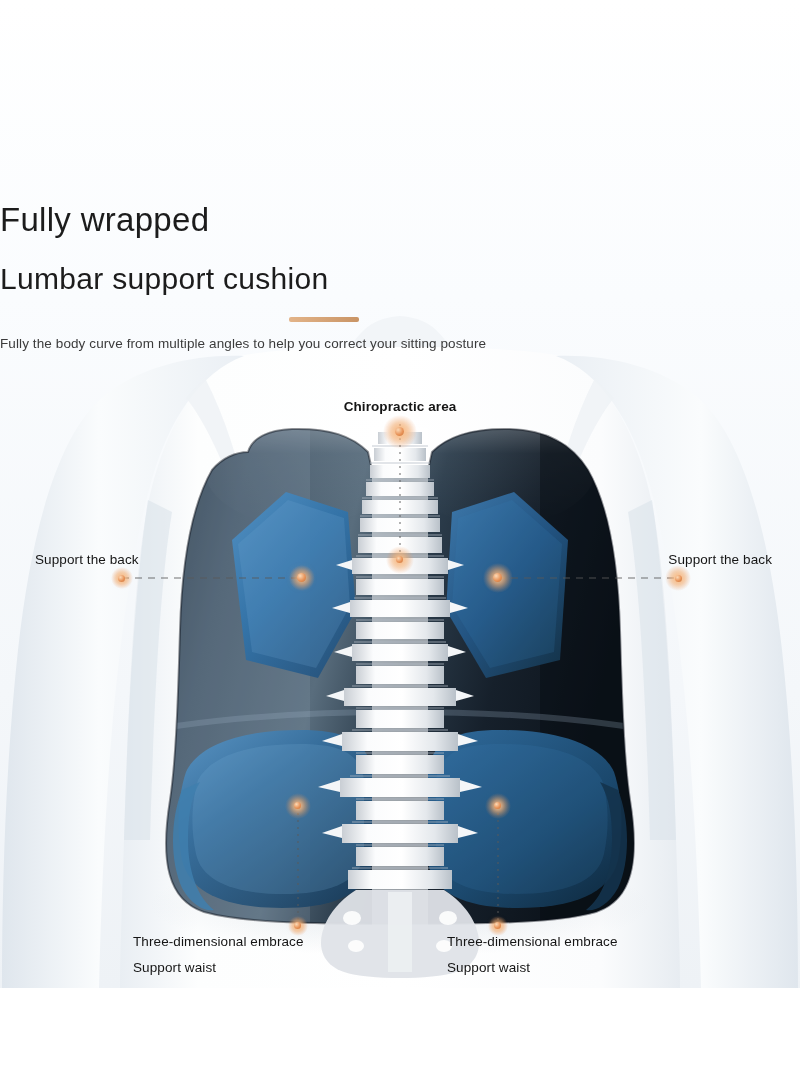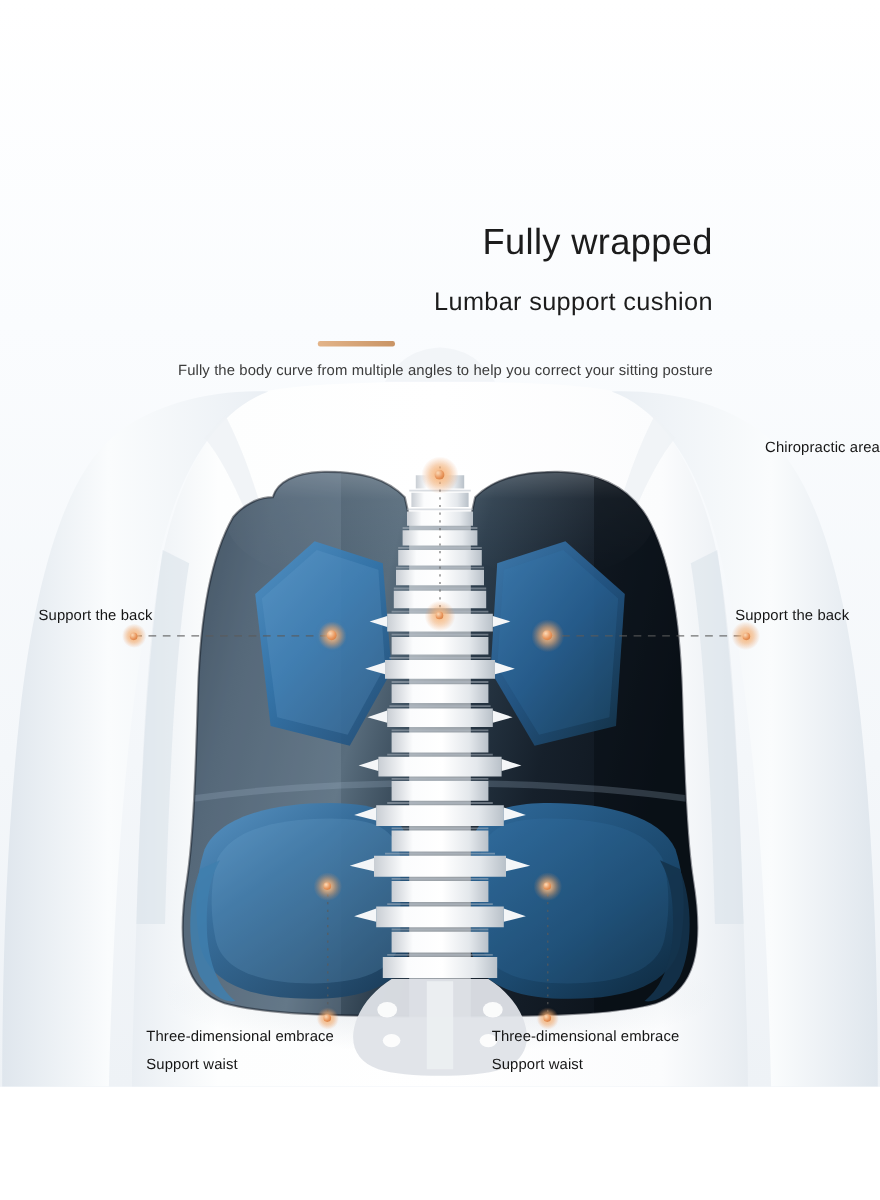--- a/index.html
+++ b/index.html
@@ -58,32 +58,32 @@
     width: 800px;
     height: 988px;
   }
 
   
   .headline {
     position: absolute;
     left: 0;
     top: 202px;
     width: 648px;
-    text-align: right;
+    text-align: left;
     z-index: 40;
   }
   .title-1 {
     font-size: 33px;
     font-weight: 400;
     color: #1c1c1c;
     letter-spacing: 0.3px;
     line-height: 1.1;
   }
   .title-2 {
-    font-size: 23px;
+    font-size: 30px;
     font-weight: 400;
     color: #1c1c1c;
     letter-spacing: 0.3px;
     line-height: 1.1;
     margin-top: 24px;
   }
   .rule {
     width: 70px;
     height: 5px;
     margin: 22px auto 0 auto;
@@ -103,21 +103,21 @@
     position: absolute;
     z-index: 45;
     font-size: 13.5px;
     color: #151515;
     font-weight: 400;
     white-space: nowrap;
     letter-spacing: 0.1px;
   }
   .callout.two-line { line-height: 1.95; }
 
-  #callout-chiropractic { left: 0; top: 399px; width: 800px; text-align: right; }
+  #callout-chiropractic { left: 0; top: 399px; width: 800px; text-align: center; font-weight: bold; }
   #callout-back-left    { left: 35px;  top: 552px; }
   #callout-back-right   { right: 28px; top: 552px; }
   #callout-waist-left   { left: 133px; top: 929px; }
   #callout-waist-right  { left: 447px; top: 929px; }
 
   
   .dot {
     position: absolute;
     width: 9px;
     height: 9px;

